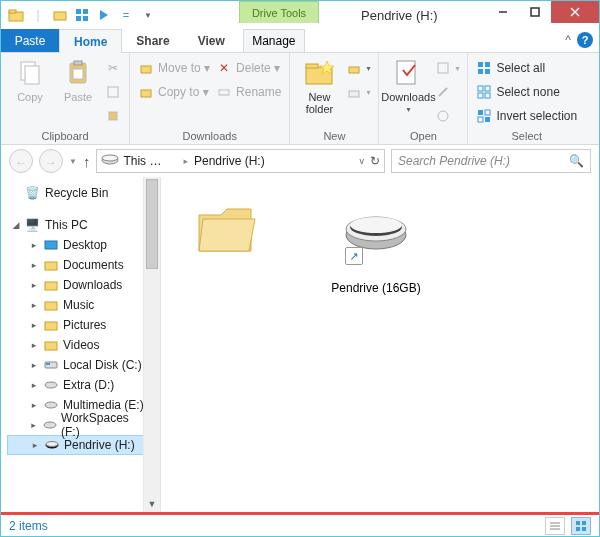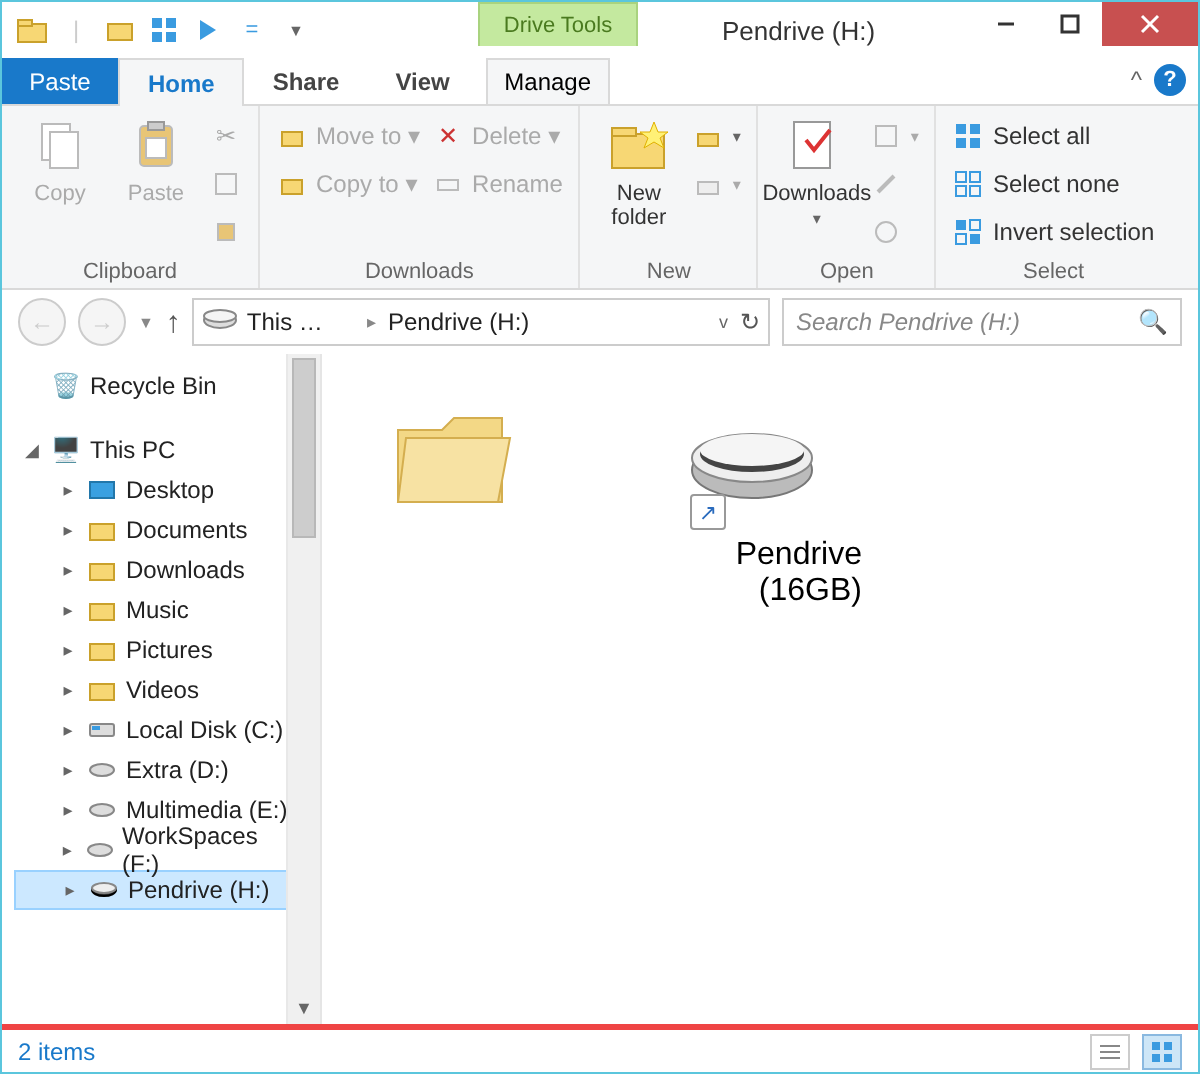--- a/index.html
+++ b/index.html
@@ -49,21 +49,21 @@
   .tree-item { display:flex; align-items:center; gap:4px; height:20px; font-size:12px; color:#222; padding-left:4px;}
   .tree-item.l1 { padding-left:4px;}
   .tree-item.l2 { padding-left:22px;}
   .tree-item.selected { background:#cce8ff; border:1px solid #99d1ff;}
   .tree-item .exp { width:10px; font-size:9px; color:#666; text-align:center;}
   .tree-item .ico { width:16px;height:16px;display:flex;align-items:center;justify-content:center;}
   .tree-spacer { height:12px;}
   .content-pane { flex:1; padding:18px 10px; display:flex; gap:40px; align-items:flex-start;}
   .file-item { display:flex; flex-direction:column; align-items:center; width:110px;}
   .file-item .ficon { width:70px; height:70px; display:flex;align-items:center;justify-content:center; position:relative;}
-  .file-item .flabel { font-size:16px; text-align:right; margin-top:4px;}
+  .file-item .flabel { font-size:12px; text-align:left; margin-top:16px;}
   .shortcut-arrow { position:absolute; bottom:0; left:4px; width:18px;height:18px;background:#fff;border:1px solid #999;border-radius:2px;display:flex;align-items:center;justify-content:center;font-size:11px;color:#2a6bbd;}
   .status-bar { height:24px; border-top:3px solid #ef4444; display:flex; align-items:center; padding:0 8px; font-size:12px; color:#1979ca; justify-content:space-between;}
   .status-right { display:flex; gap:6px; align-items:center;}
   .view-toggle { width:20px;height:18px;border:1px solid #ccc;display:flex;align-items:center;justify-content:center;}
   .view-toggle.active{background:#cde6f7;border-color:#8ab9e0;}
   .disabled-text{color:#aaa;}
 </style>
 </head>
 <body>
 

